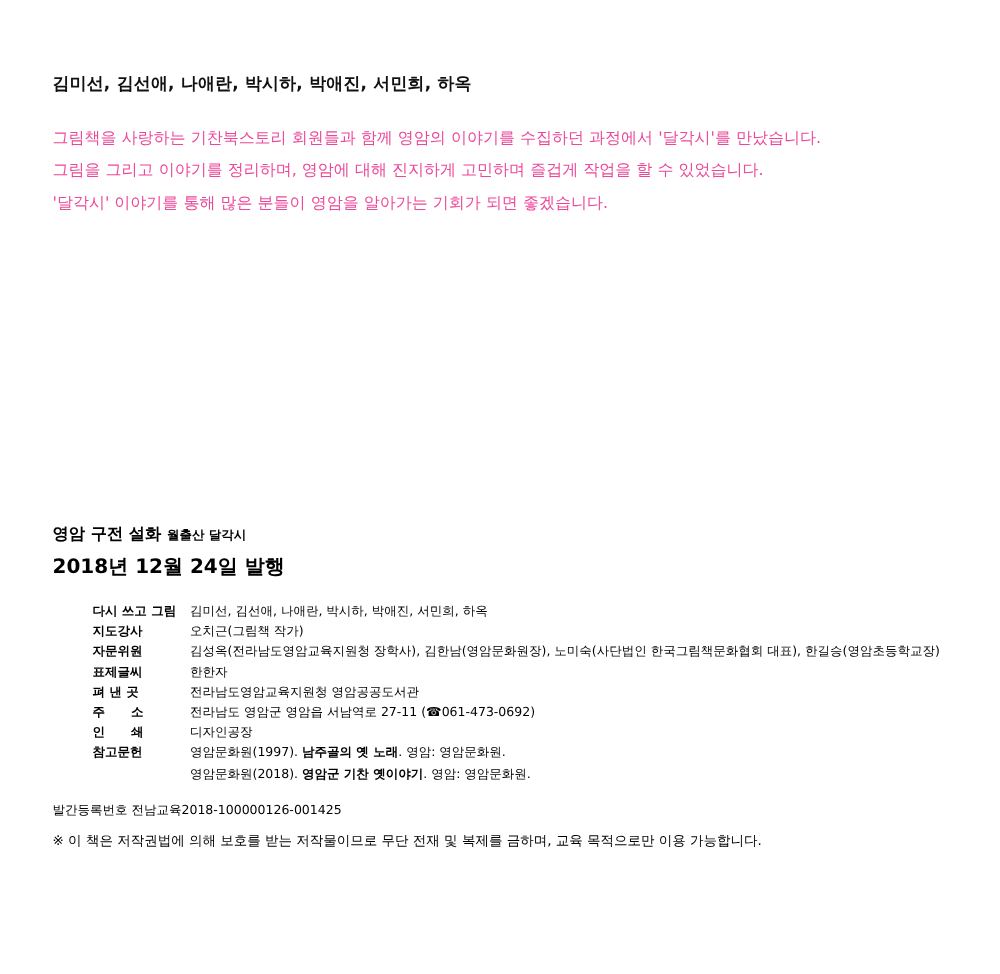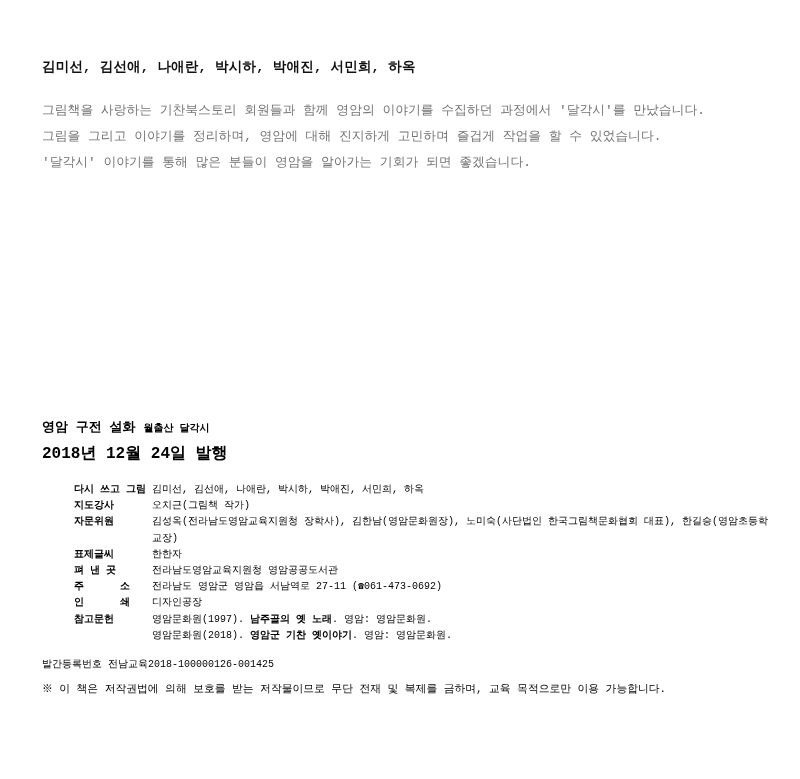--- a/index.html
+++ b/index.html
@@ -13,41 +13,40 @@
     font-family: "DejaVu Sans", "Liberation Sans", sans-serif;
     color: #000000;
     position: relative;
     overflow: hidden;
   }
   .page {
     position: relative;
     width: 800px;
     height: 779px;
     box-sizing: border-box;
-    font-family: Liberation Mono, monospace;
   }
 
   
   .top-block {
     position: absolute;
     left: 42px;
     top: 58px;
     width: 720px;
   }
   .authors-line {
     font-weight: bold;
     font-size: 13.5px;
     letter-spacing: 0.2px;
     margin-bottom: 22px;
     color: #111;
   }
   .intro-p {
     font-size: 12.8px;
     line-height: 2.05;
-    color: #737373;
+    color: #ec4899;
   }
   .intro-p div {
     white-space: nowrap;
   }
 
   
   .colophon {
     position: absolute;
     left: 42px;
     top: 418px;

